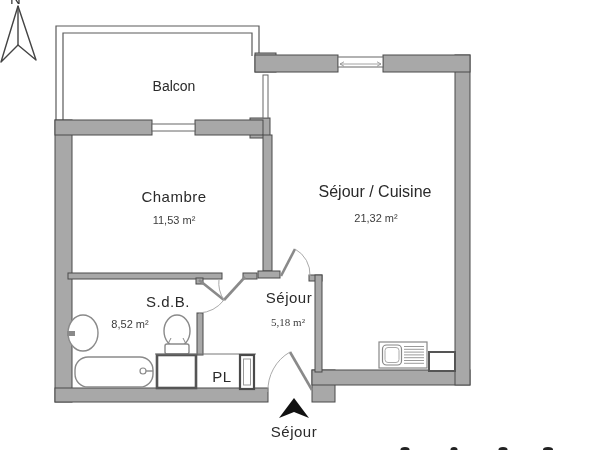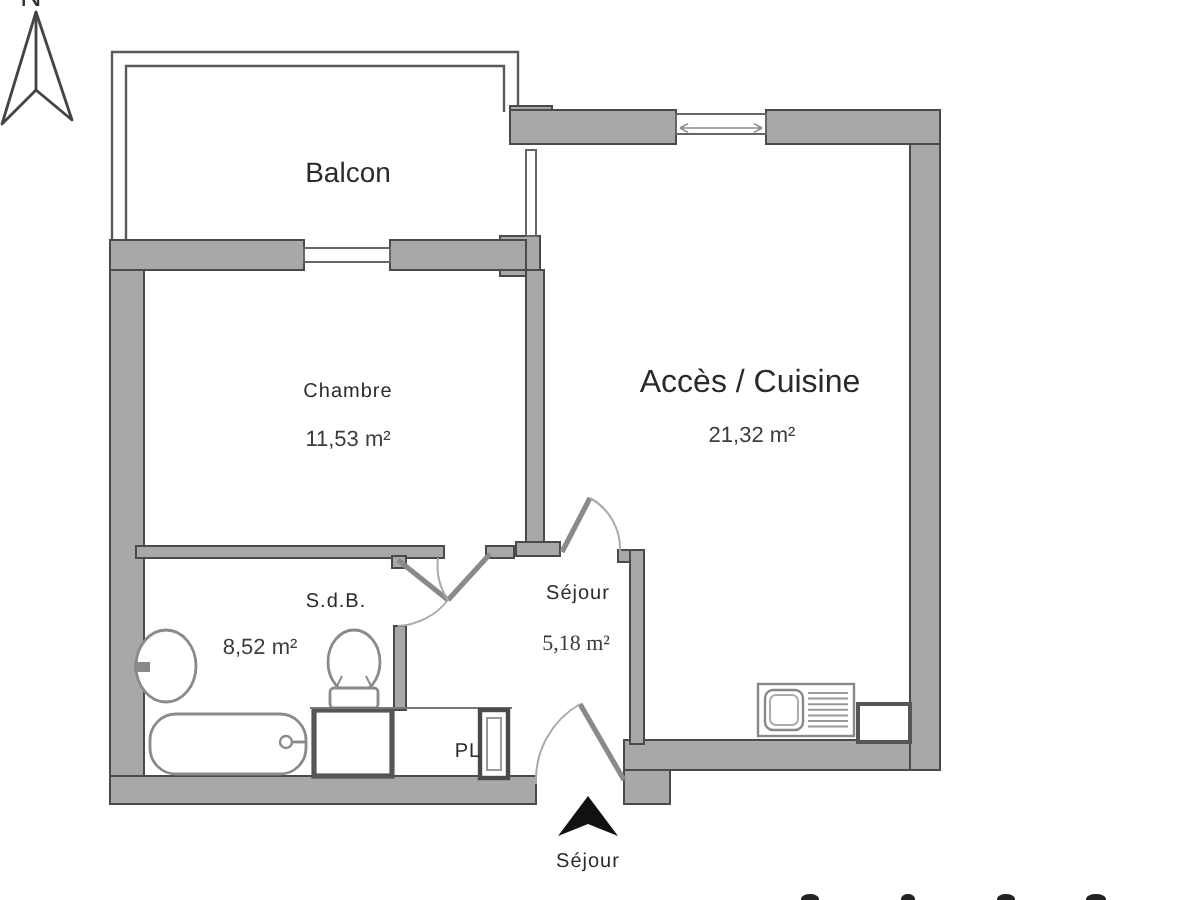--- a/index.html
+++ b/index.html
@@ -5,21 +5,21 @@
   html,body{margin:0;padding:0;background:#ffffff;}
   #canvas{
     position:relative;width:600px;height:450px;background:#ffffff;
     overflow:hidden;font-family:"Liberation Sans", sans-serif;color:#1f1f1f;
   }
   #plan-svg{position:absolute;left:0;top:0;}
   .room-label{
     position:absolute;transform:translate(-50%,-50%);
     white-space:nowrap;text-align:right;color:#2a2a2a;
   }
-  .room-name{font-size:10px;letter-spacing:0.5px;}
+  .room-name{font-size:15px;letter-spacing:0.5px;}
   .room-name-lg{font-size:16px;}
   .room-name-sm{font-size:14px;}
   .room-area{font-size:11px;color:#3c3c3c;}
   .north-n{
     position:absolute;left:10px;top:-10px;font-size:15px;color:#333;
   }
 </style>
 </head>
 <body>
 
@@ -142,26 +142,26 @@
     </g>
   </svg>
 
   <div class="north-n">N</div>
 
   <div class="room-label room-name-sm" style="left:174px;top:86px;">Balcon</div>
 
   <div class="room-label room-name" style="left:174px;top:196px;">Chambre</div>
   <div class="room-label room-area" style="left:174px;top:220px;">11,53 m²</div>
 
-  <div class="room-label room-name-lg" style="left:375px;top:192px;">Accès / Cuisine</div>
+  <div class="room-label room-name-lg" style="left:375px;top:192px;">Séjour / Cuisine</div>
   <div class="room-label room-area" style="left:376px;top:218px;">21,32 m²</div>
 
   <div class="room-label room-name" style="left:130px;top:301px;margin-left:38px;">S.d.B.</div>
   <div class="room-label room-area" style="left:130px;top:324px;">8,52 m²</div>
 
   <div class="room-label room-name" style="left:289px;top:297px;">Séjour</div>
   <div class="room-label room-area" style="left:288px;top:322px;font-family:Liberation Serif, serif;">5,18 m²</div>
 
-  <div class="room-label room-name" style="left:222px;top:376px;margin-left:12px;">PL</div>
+  <div class="room-label room-name" style="left:222px;top:376px;">PL</div>
 
   <div class="room-label room-name" style="left:294px;top:431px;">Séjour</div>
 
 </div>
 
 </body></html>

